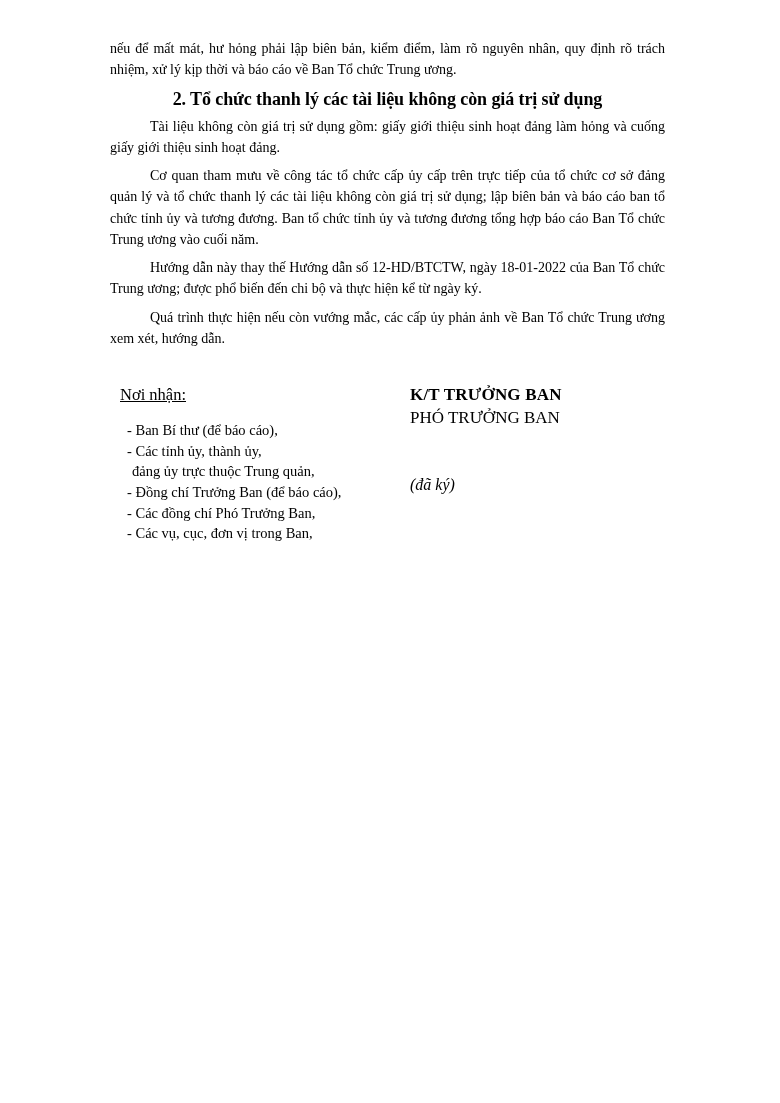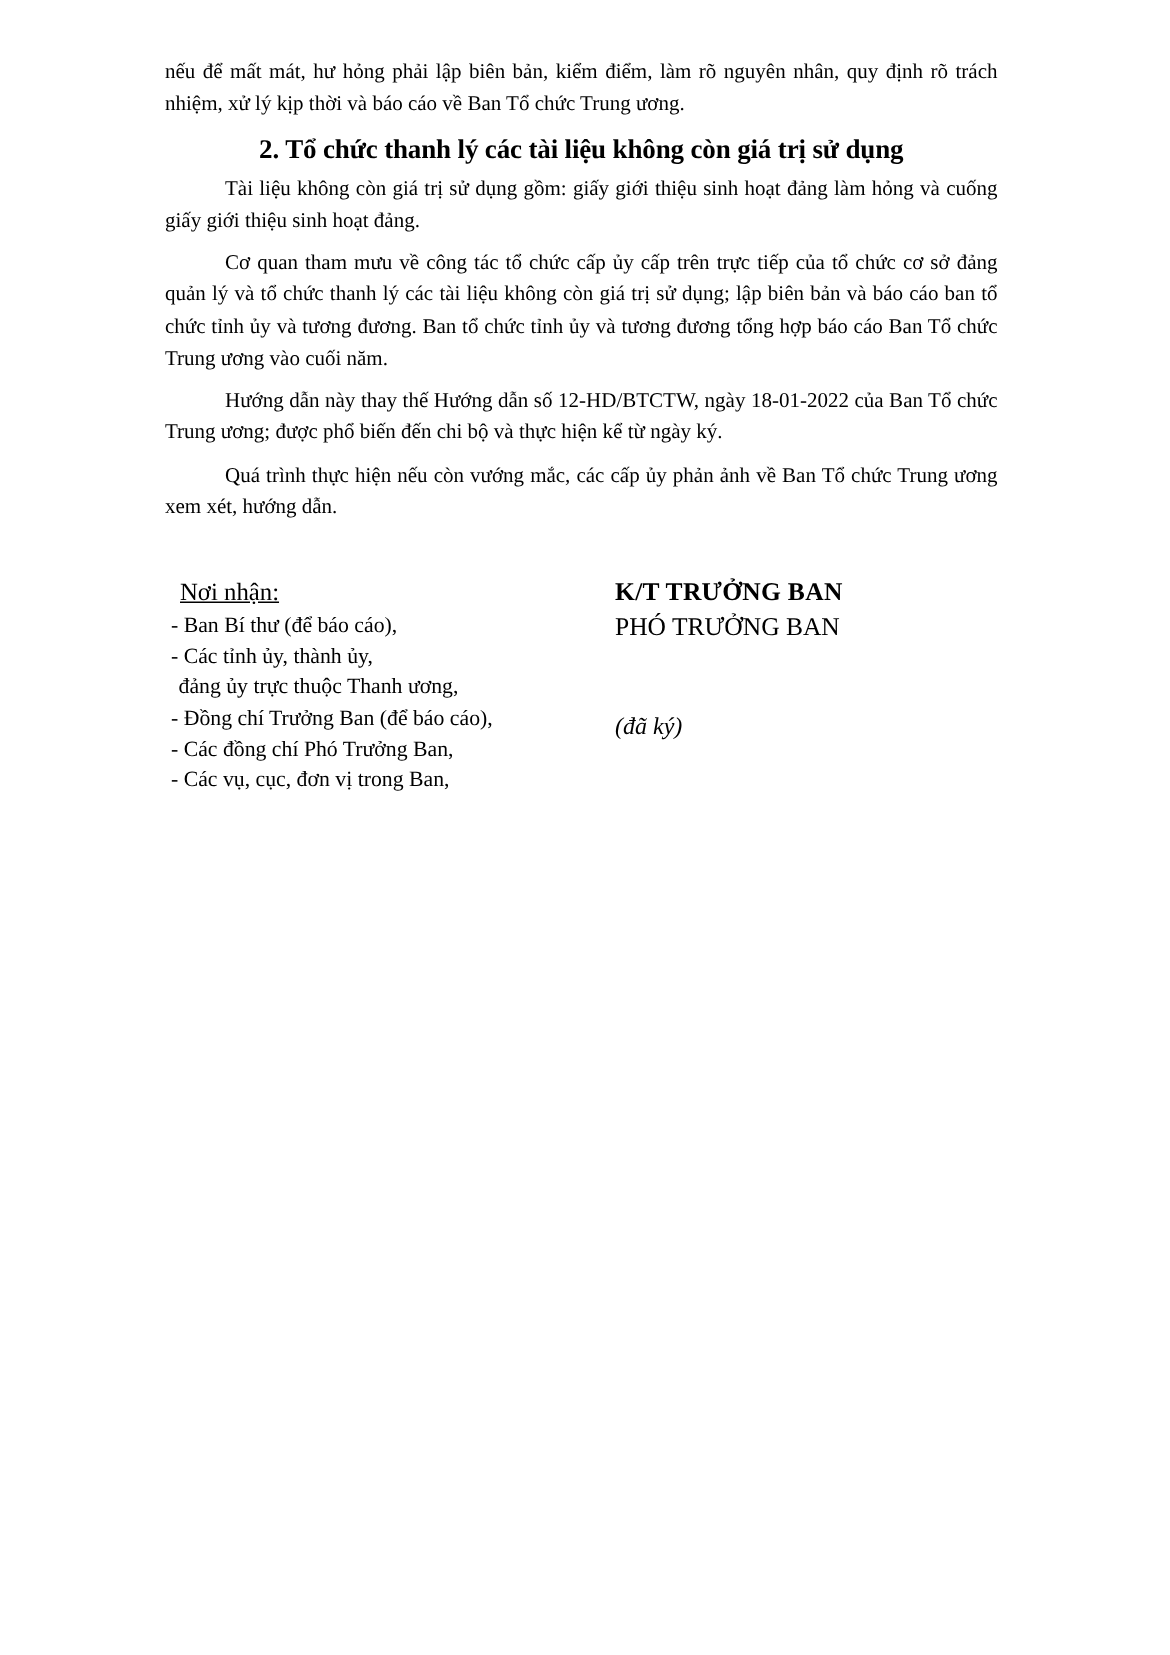--- a/index.html
+++ b/index.html
@@ -60,21 +60,21 @@
     width: 270px;
   }
   .recipients-title {
     font-size: 16.5px;
     text-decoration: underline;
     margin: 0 0 2px 6px;
     display: inline-block;
   }
   .recipients ul {
     list-style: none;
-    margin: 0;
+    margin: 13px;
     padding: 0;
   }
   .recipients li {
     font-size: 14.5px;
     line-height: 1.42;
     white-space: nowrap;
   }
   .recipients li.sub {
     padding-left: 5px;
   }
@@ -131,21 +131,21 @@
 
   <p class="body-text indent">Quá trình thực hiện nếu còn vướng mắc, các cấp ủy phản ảnh về Ban Tổ chức Trung ương xem xét, hướng dẫn.</p>
 
   <div class="footer">
 
     <div class="recipients">
       <div class="recipients-title">Nơi nhận:</div>
       <ul>
         <li>- Ban Bí thư (để báo cáo),</li>
         <li>- Các tỉnh ủy, thành ủy,</li>
-        <li class="sub">đảng ủy trực thuộc Thanh ương,</li>
+        <li class="sub">đảng ủy trực thuộc Trung quản,</li>
         <li>- Đồng chí Trưởng Ban (để báo cáo),</li>
         <li>- Các đồng chí Phó Trưởng Ban,</li>
         <li>- Các vụ, cục, đơn vị trong Ban,</li>
       </ul>
     </div>
 
     <div class="signature">
       <p class="sig-title">K/T TRƯỞNG BAN</p>
       <p class="sig-subtitle">PHÓ TRƯỞNG BAN</p>
       <p class="sig-signed">(đã ký)</p>

